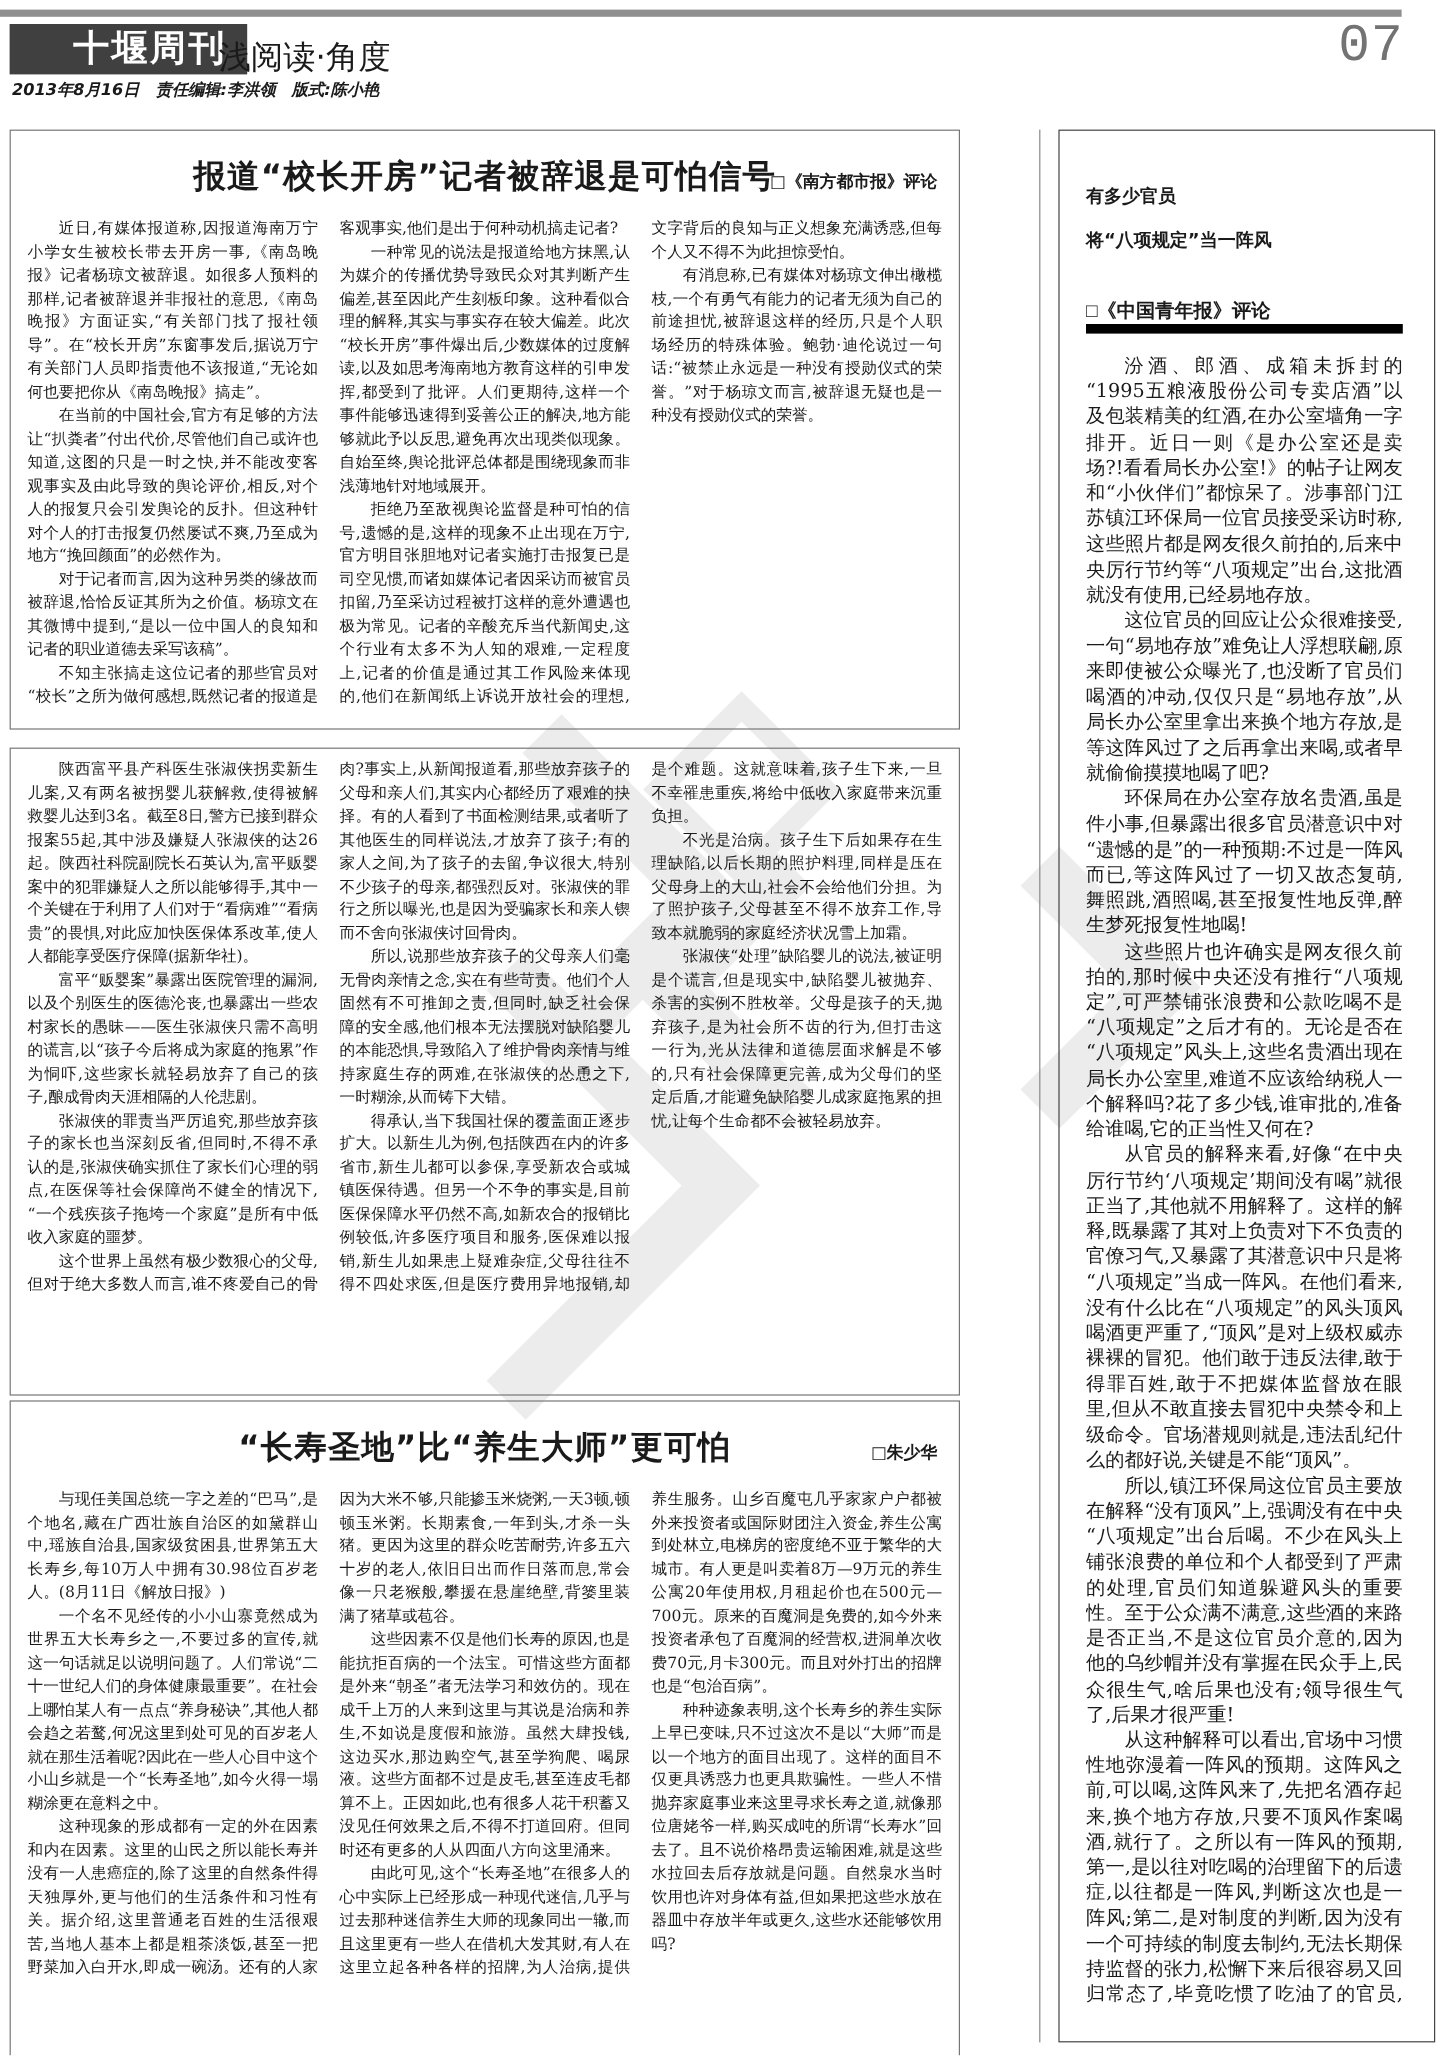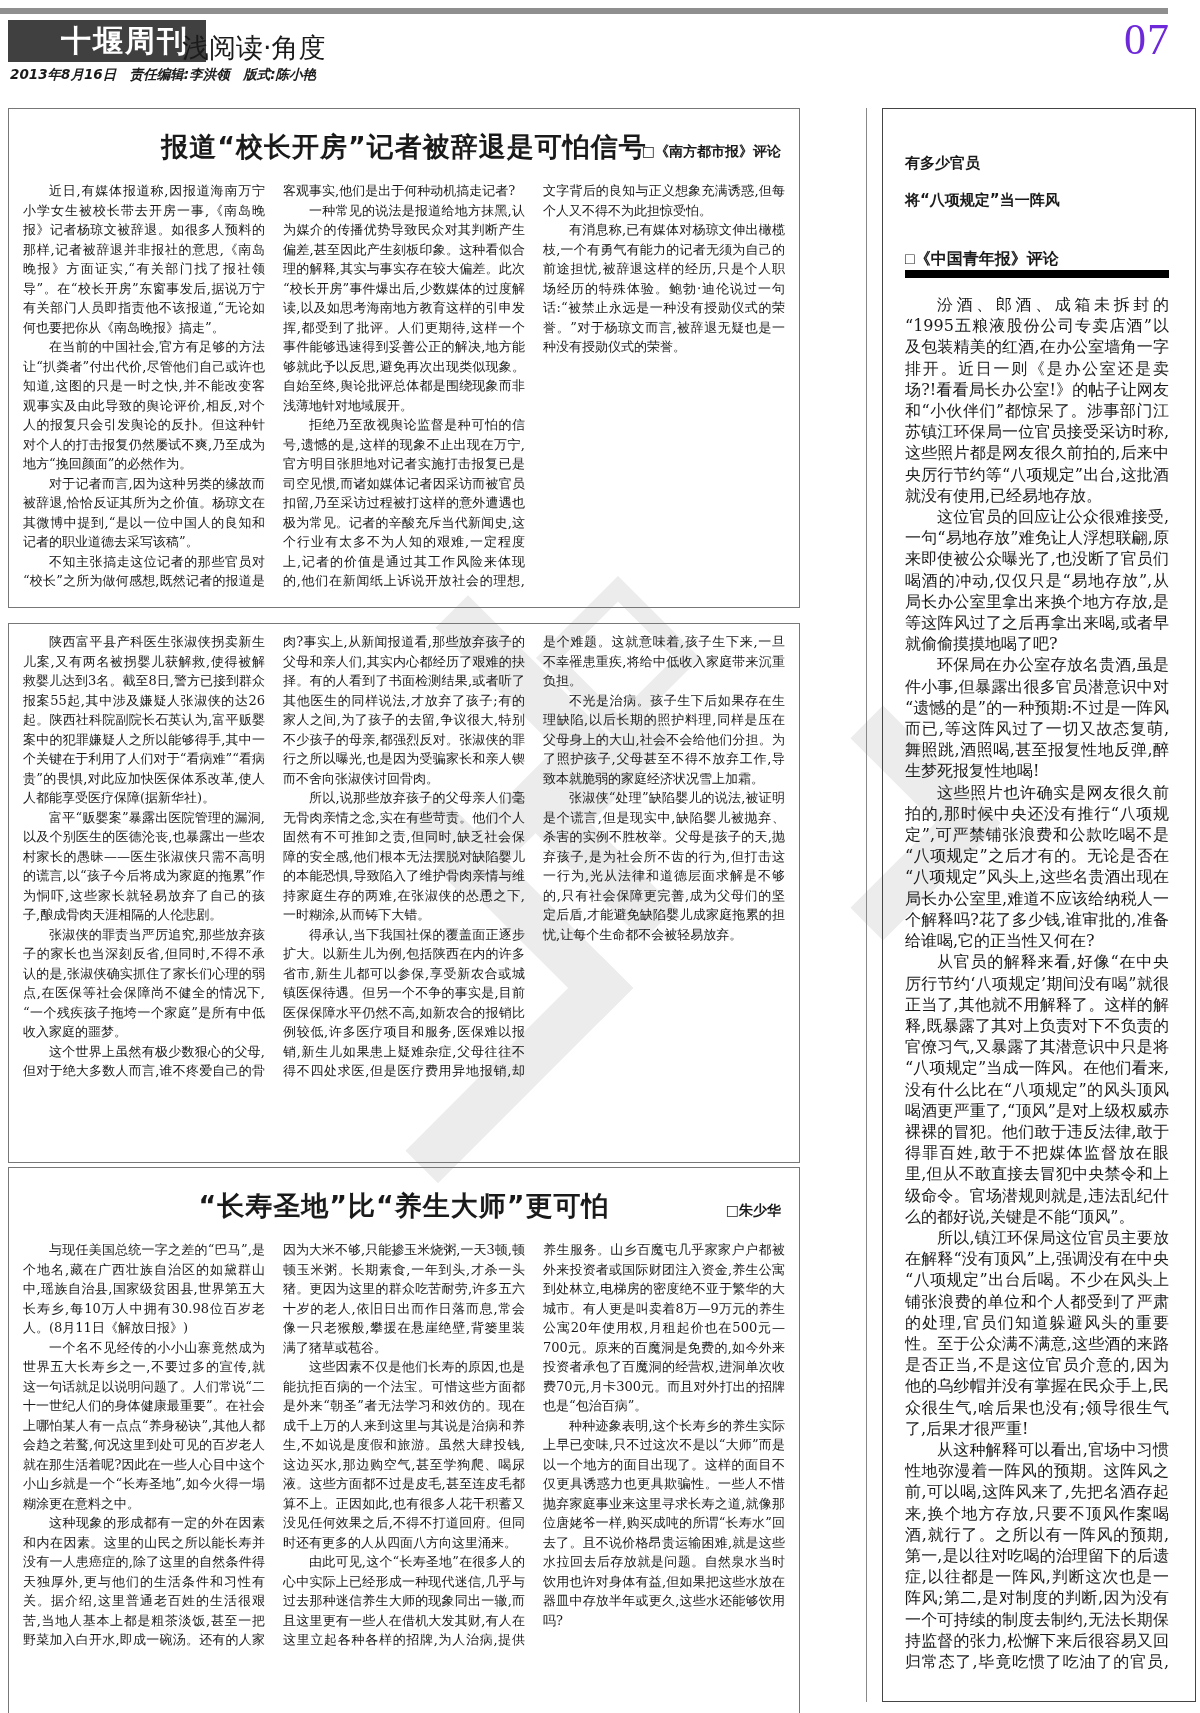--- a/index.html
+++ b/index.html
@@ -1,21 +1,21 @@
 <!DOCTYPE html>
 <html lang="zh"><head>
 <meta charset="utf-8">
 <style>
   html,body{margin:0;padding:0;background:#ffffff;}
   .page{position:relative;width:1200px;height:1713px;margin:0 auto;background:#fff;overflow:hidden;
         font-family:"DejaVu Serif","Liberation Serif",serif;color:#1a1a1a;}
   
   .topbar{position:absolute;left:0;top:8px;width:1168px;height:6px;background:#8f8f8f;}
-  .pagenum{position:absolute;top:14px;right:30px;font-family:Liberation Serif, serif;
-           font-size:44px;color:#6d28d9;letter-spacing:1px;}
+  .pagenum{position:absolute;top:14px;right:30px;font-family:Liberation Mono, monospace;
+           font-size:44px;color:#737373;letter-spacing:1px;}
   .masthead{position:absolute;left:8px;top:20px;width:162px;height:42px;background:#2d6c8a;
             color:#fff;font-weight:bold;font-size:30px;line-height:42px;text-align:center;letter-spacing:2px;
             font-family:"DejaVu Serif","Liberation Serif",serif;}
   .section-title{position:absolute;left:182px;top:30px;font-size:27px;font-weight:normal;
                  font-family:"DejaVu Sans","Liberation Sans",sans-serif;}
   .dateline{position:absolute;left:10px;top:66px;font-size:13.5px;font-weight:bold;font-style:italic;
             font-family:"DejaVu Sans","Liberation Sans",sans-serif;}
   
   .wm-layer{position:absolute;inset:0;z-index:0;pointer-events:none;}
   .chev{position:absolute;border-top:46px solid #ececec;border-right:46px solid #ececec;}

